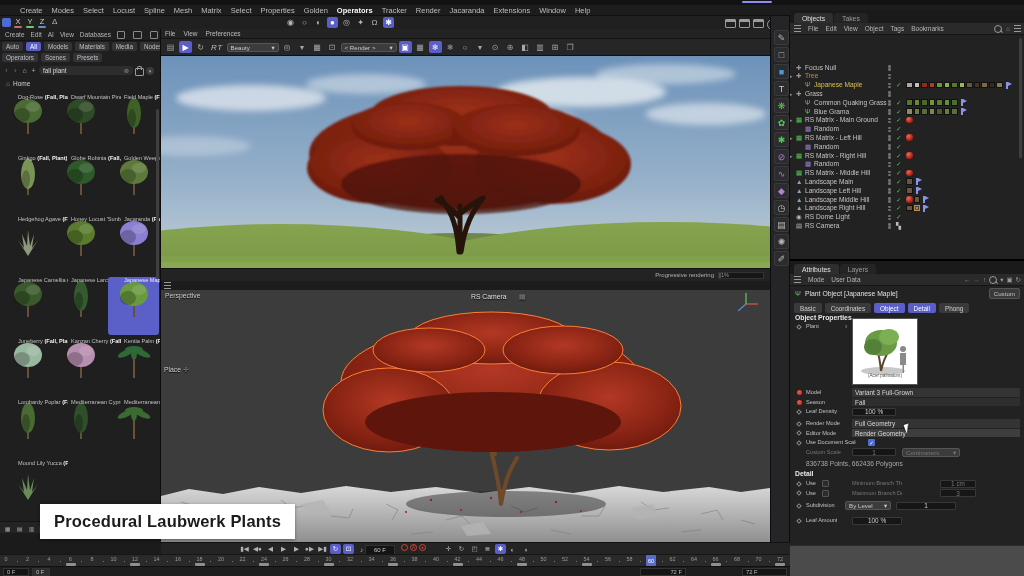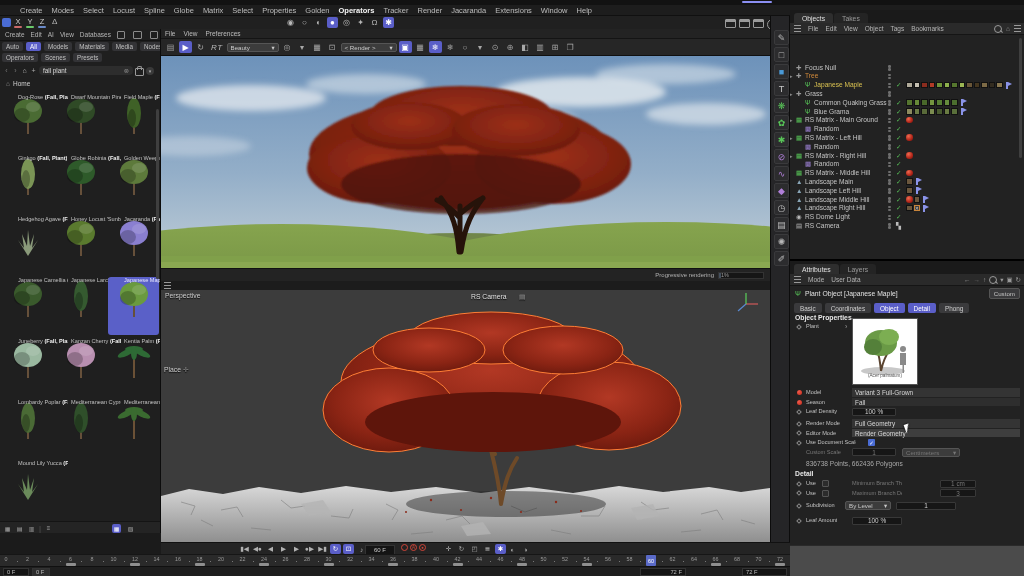--- a/index.html
+++ b/index.html
@@ -153,21 +153,21 @@
   <div class="abs titlebar">
     <div class="abs accentline"></div>
   </div>
 
   <div class="abs menubar" id="menubar">
       <span class="mitem">Create</span>
       <span class="mitem">Modes</span>
       <span class="mitem">Select</span>
       <span class="mitem">Locust</span>
       <span class="mitem">Spline</span>
-      <span class="mitem">Globe</span>
+      <span class="mitem">Mesh</span>
       <span class="mitem">Matrix</span>
       <span class="mitem">Select</span>
       <span class="mitem">Properties</span>
       <span class="mitem">Golden</span>
       <span class="mitem active">Operators</span>
       <span class="mitem">Tracker</span>
       <span class="mitem">Render</span>
       <span class="mitem">Jacaranda</span>
       <span class="mitem">Extensions</span>
       <span class="mitem">Window</span>
@@ -1104,14 +1104,17 @@
       <span class="tick" style="left: 780px;">72</span>
       <span class="marker" style="left: 780px;"></span>
     </div>
   <div class="abs fieldsrow">
     <span class="rangefield" style="left:3px;width:26px">0 F</span>
     <span class="rangefield" style="left:32px;width:18px;background:#2e2e2e">0 F</span>
     <span class="rangefield" style="left:640px;width:46px;justify-content:flex-end">72 F</span>
     <span class="rangefield" style="left:742px;width:45px">72 F</span>
   </div>
 
+  <div class="abs prolabel">
+    <span>Procedural Laubwerk Plants</span>
+  </div>
 
 </div>
 
 </body></html>

